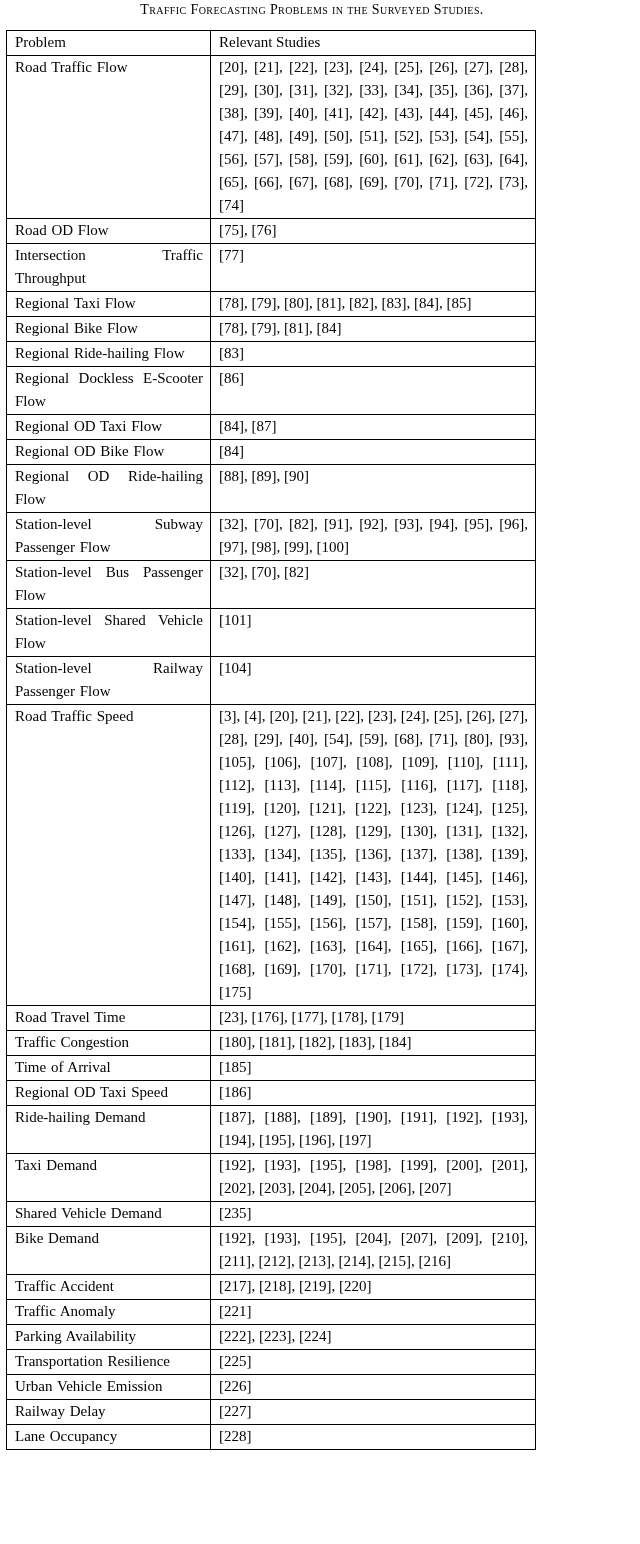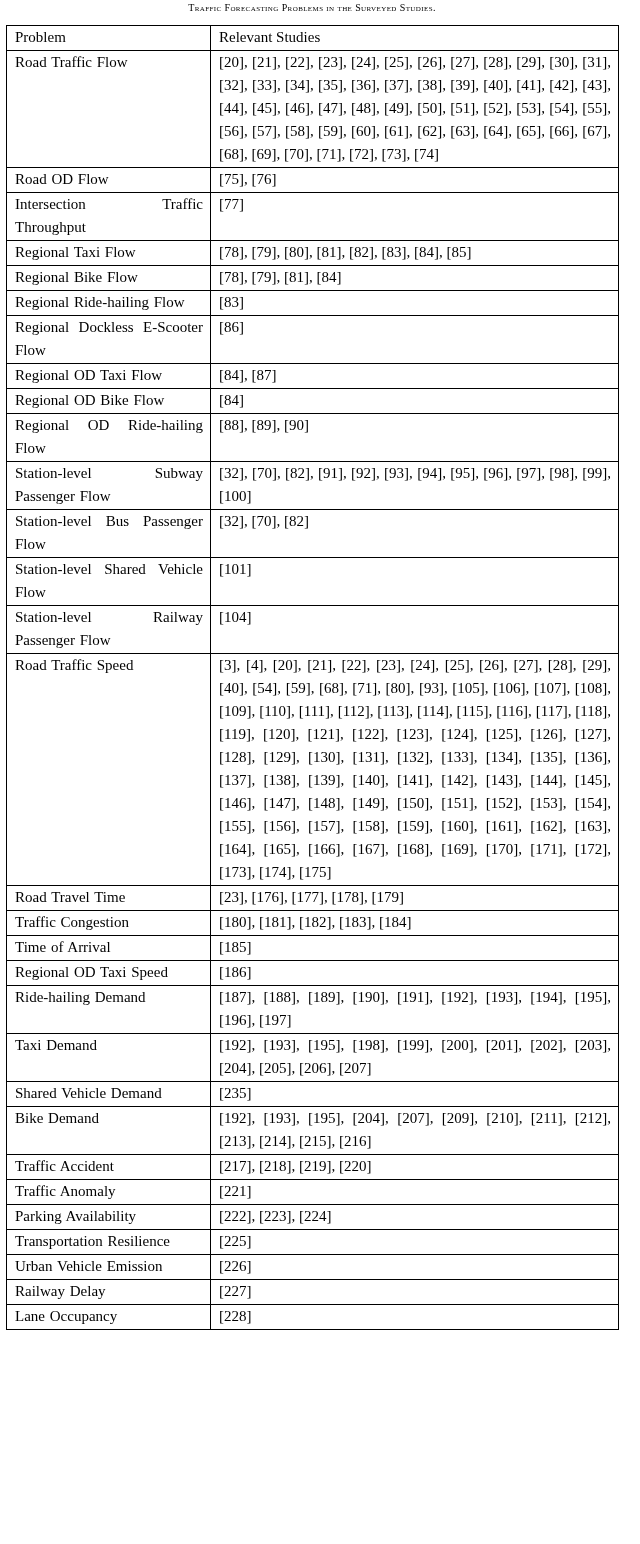--- a/index.html
+++ b/index.html
@@ -12,30 +12,30 @@
     color: #000000;
     font-family: "Liberation Serif", "DejaVu Serif", serif;
   }
   .page {
     padding: 2px 22px 2px 6px;
   }
   .table-caption {
     width: 612px;
     text-align: center;
     font-variant: small-caps;
-    font-size: 10px;
+    font-size: 14px;
     letter-spacing: 0.4px;
     margin: 0 0 12px 0;
     overflow: hidden;
     white-space: nowrap;
   }
   table.survey-table {
     border-collapse: collapse;
     table-layout: fixed;
-    width: 613px;
+    width: 530px;
     font-size: 15px;
     line-height: 23px;
   }
   table.survey-table th,
   table.survey-table td {
     border: 1px solid #000000;
     vertical-align: top;
     padding: 0 7px 1px 8px;
     font-weight: normal;
   }

